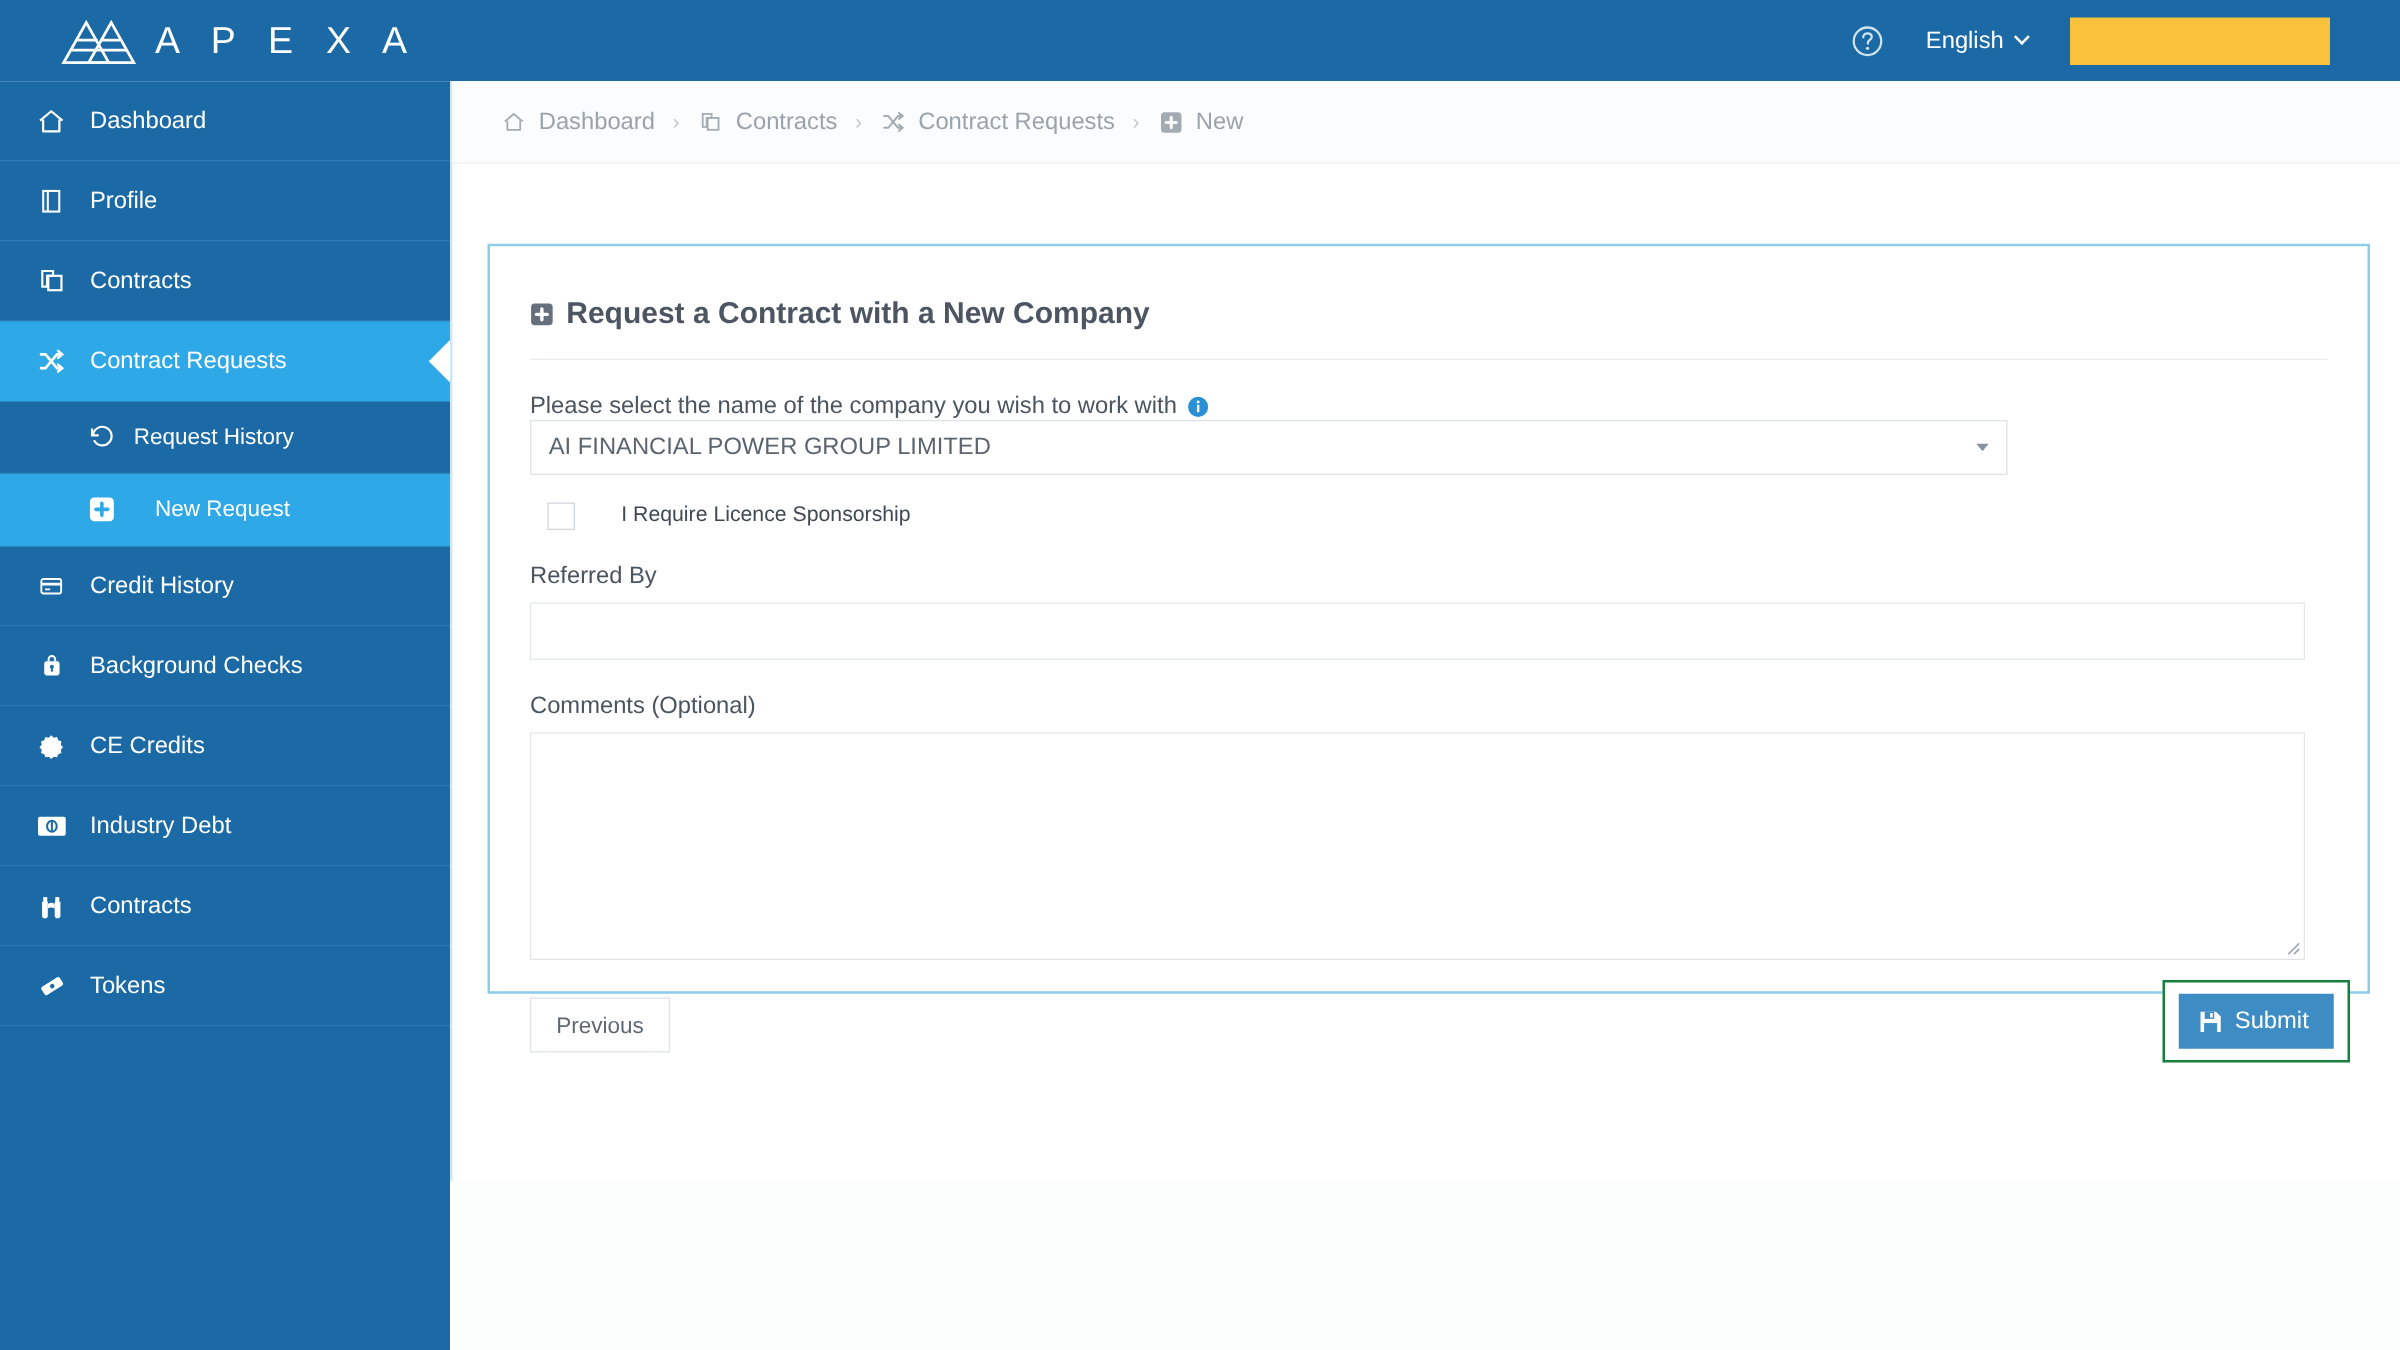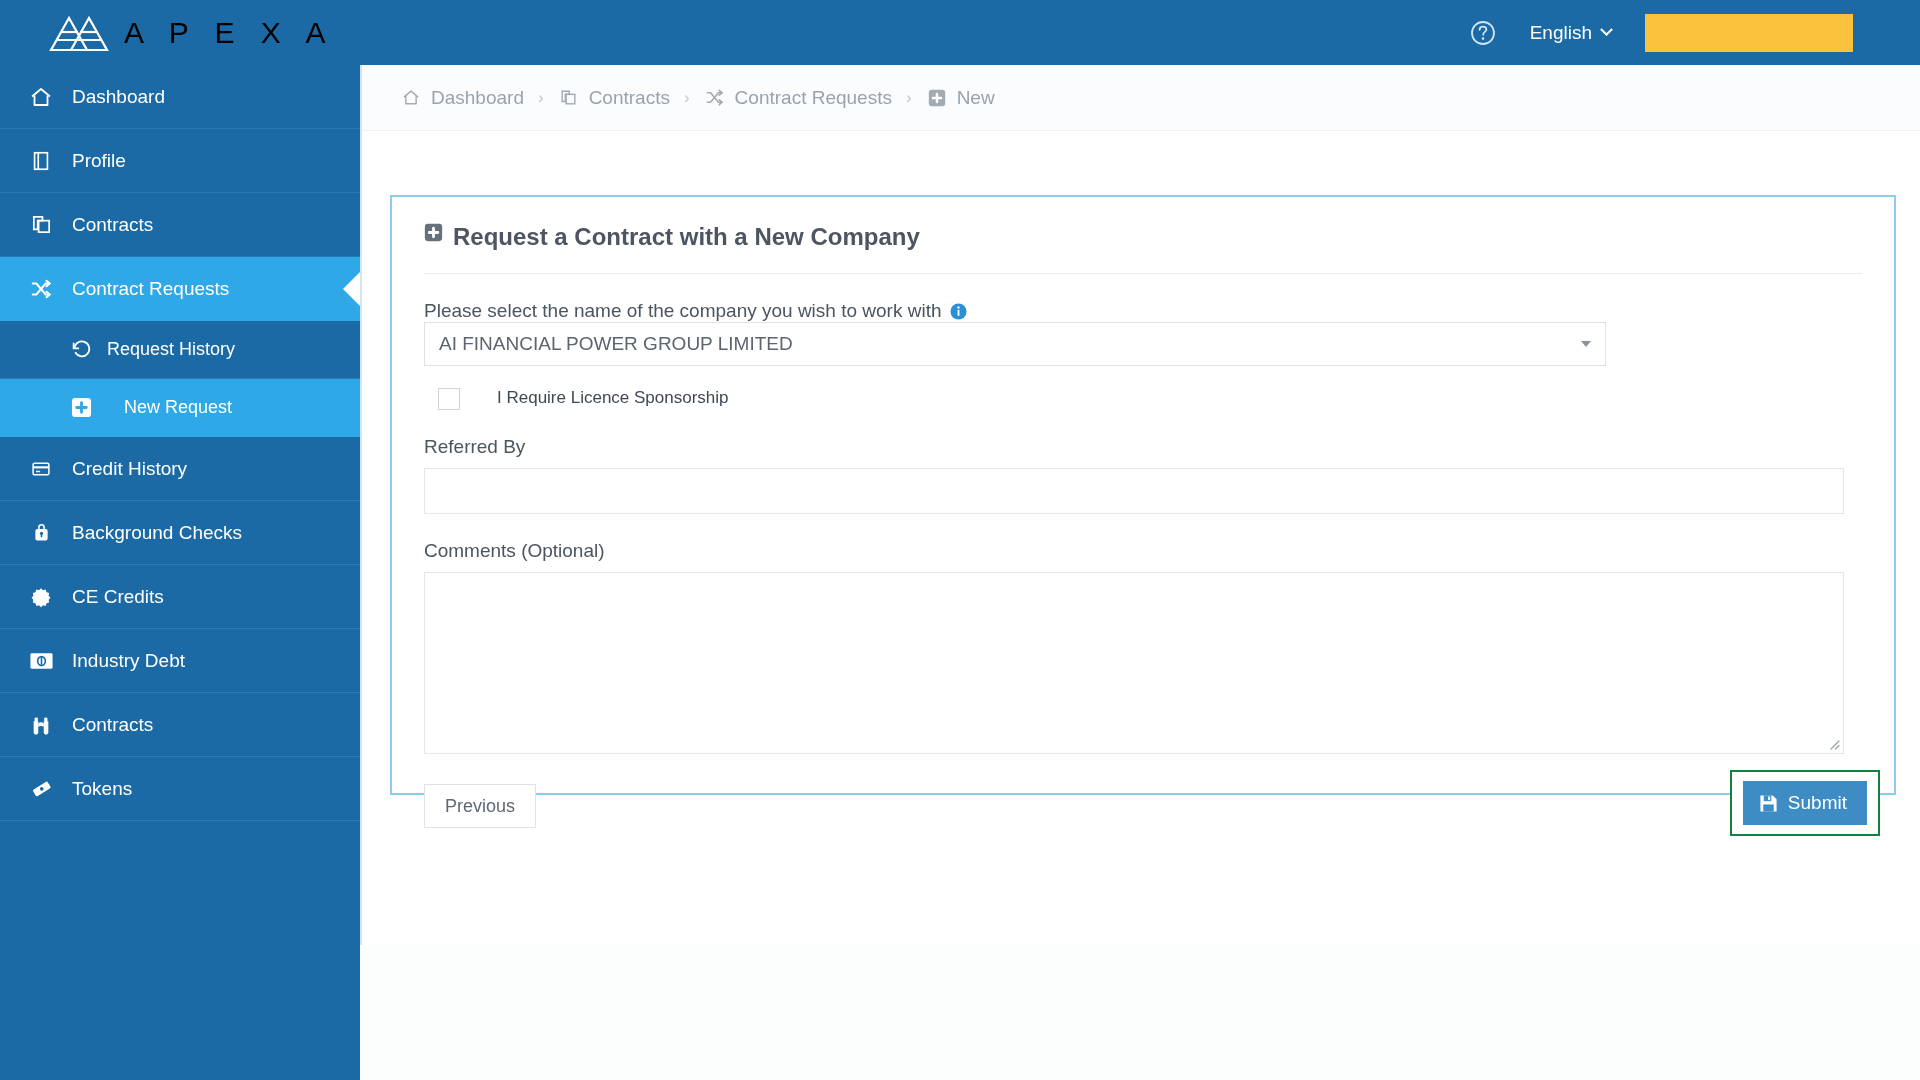--- a/index.html
+++ b/index.html
@@ -20,30 +20,30 @@
     background: #1b6aa5;
     display: flex; align-items: center;
   }
   .brand {
     display: flex; align-items: center;
     margin-left: 48px;
     height: 65px;
   }
   .brand-mark { width: 62px; height: 40px; margin-right: 14px; }
   .brand-text {
-    color: #000000;
+    color: #ffffff;
     font-size: 30px;
     letter-spacing: 9px;
     font-weight: 400;
     white-space: nowrap;
   }
   .topbar-right {
     margin-left: auto;
     display: flex; align-items: center;
-    margin-right: 11px;
+    margin-right: 0px;
     height: 52px;
   }
   .help-icon {
     width: 26px; height: 26px;
     margin-right: 34px;
     cursor: pointer;
   }
   .lang {
     color: #ffffff;
     font-size: 19px;
@@ -152,27 +152,28 @@
 
   .panel {
     position: absolute;
     left: 28px; top: 130px;
     width: 1506px; height: 600px;
     background: #ffffff;
     border: 2px solid #8dcdea;
     padding: 26px 32px 0 32px;
   }
   .panel-title {
-    display: flex; 
+    display: flex; align-items: center;
     font-size: 24px;
     font-weight: bold;
     color: #4c5561;
     padding-bottom: 22px;
     border-bottom: 1px solid #e9ecef;
     white-space: nowrap;
+    margin-top: 14px;
   }
   .panel-title .title-ico {
     width: 19px; height: 19px;
     margin-right: 10px;
     display:flex; align-items:center; justify-content:center;
   }
 
   .field-label {
     font-size: 19px;
     color: #4a5560;

